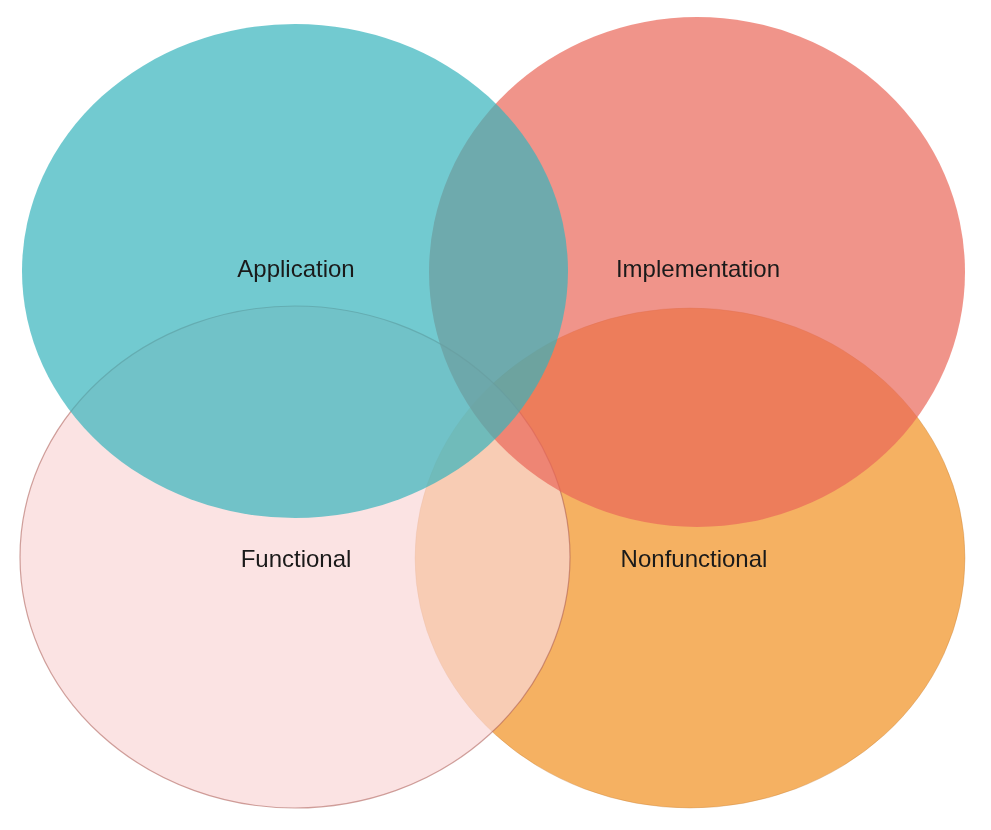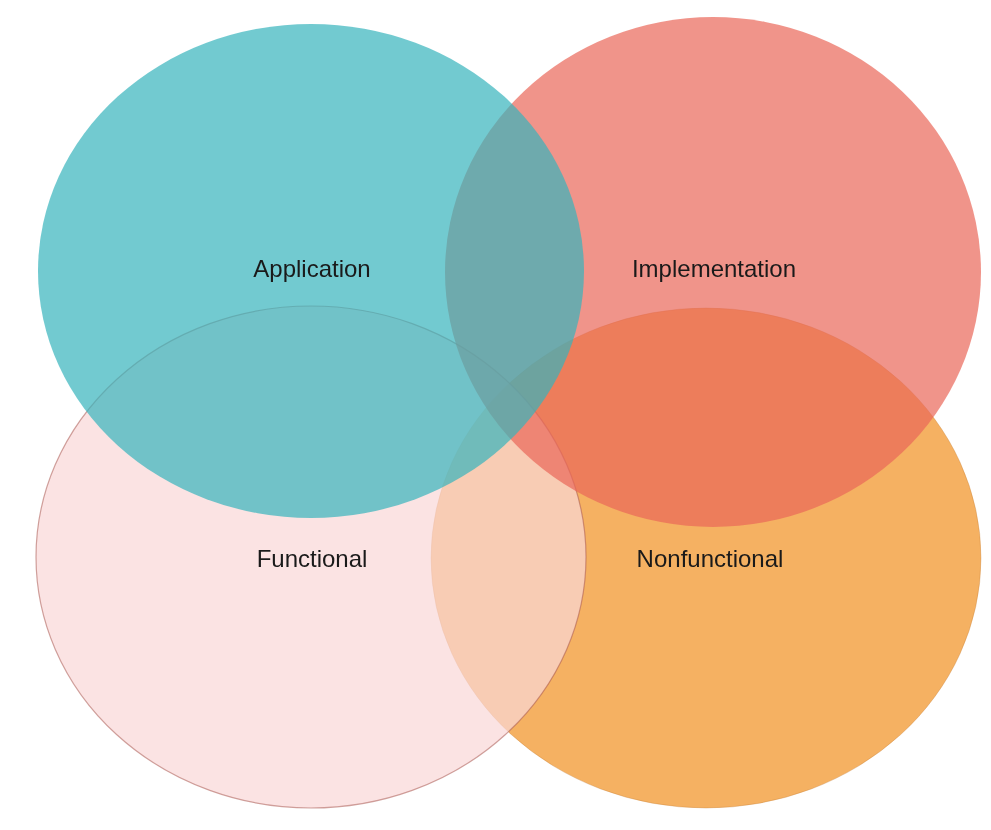--- a/index.html
+++ b/index.html
@@ -8,21 +8,20 @@
     width: 991px;
     height: 830px;
     background: #ffffff;
     overflow: hidden;
     font-family: "Liberation Sans", sans-serif;
   }
   .venn-wrap {
     position: relative;
     width: 881px;
     height: 830px;
-    margin-left: 16px;
   }
   svg { display: block; }
   .set-ellipse {
     fill-opacity: 0.70;
     stroke: none;
   }
   .set-ellipse.pink-stroke {
     stroke: rgba(170, 90, 82, 0.55);
     stroke-width: 1.2;
   }

